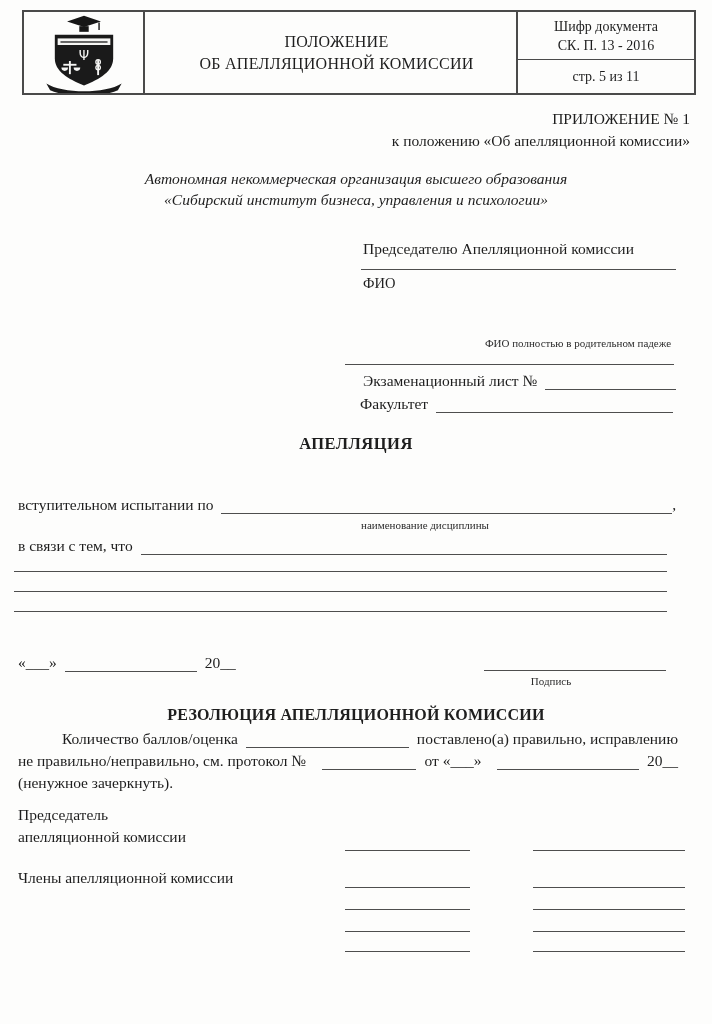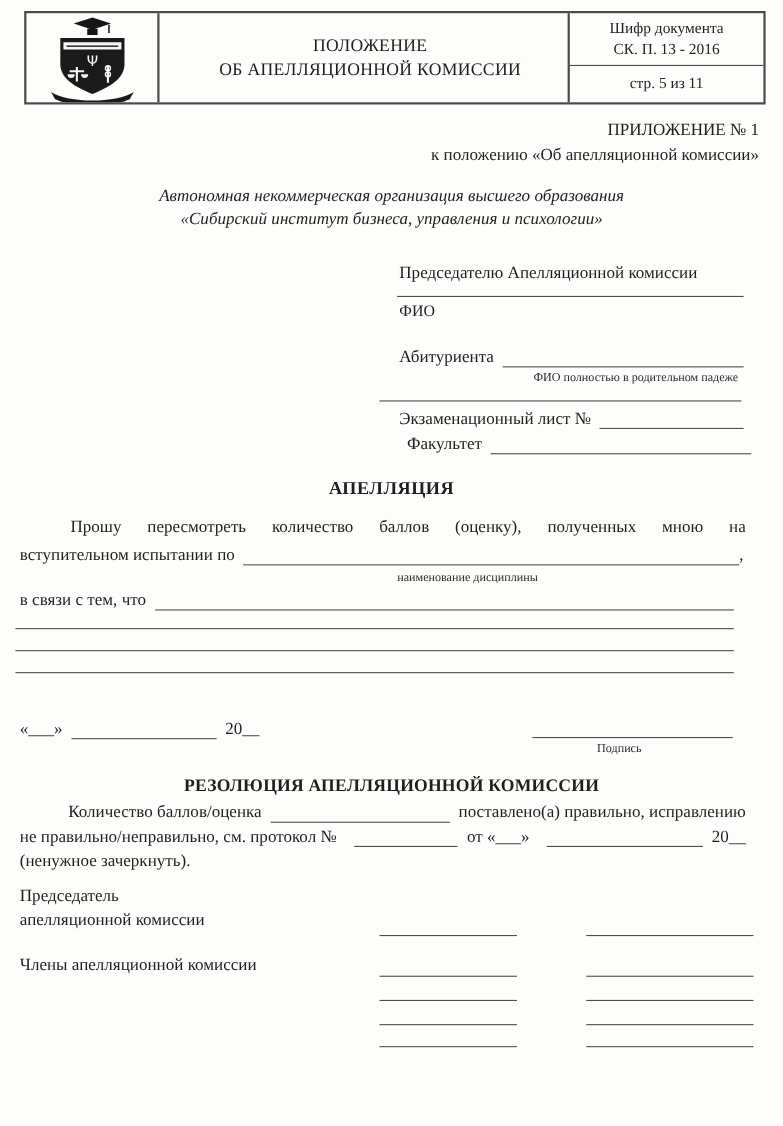--- a/index.html
+++ b/index.html
@@ -32,38 +32,38 @@
   .org { left:0; top:168px; width:712px; text-align:center; line-height:21px;font-style:italic; }
 
   
   .addr-to { left:363px; top:240px; width:313px; }
   .addr-fio-line { left:361px; top:253px; width:315px; height:17px; }
   .addr-fio-caption { left:363px; top:275px; width:313px; text-align:left; font-size:14.5px; }
   .addr-applicant { left:363px; top:316px; width:313px; }
   .addr-applicant-caption { left:478px; top:337px; width:200px; text-align:center; }
   .addr-extra-line { left:345px; top:349px; width:329px; height:16px; }
   .addr-exam { left:363px; top:372px; width:313px; }
-  .addr-faculty { left:370px; top:395px; width:313px; }
+  .addr-faculty { left:360px; top:395px; width:313px; }
   .frow .lbl { margin-right:8px; white-space:nowrap; line-height:18px; }
 
   
   .appeal-title { left:0; top:434px; width:712px; text-align:center; font-size:16.5px; letter-spacing:0.5px; }
   .appeal-l1 { left:18px; top:471px; width:660px; text-align:justify; text-align-last:justify; -moz-text-align-last:justify; text-indent:46px; }
   .appeal-l2 { left:18px; top:496px; width:658px; }
   .appeal-caption { left:300px; top:519px; width:250px; text-align:center; }
   .appeal-l3 { left:18px; top:537px; width:649px; }
   .full-line { left:14px; width:653px; height:16px; }
   .fl1 { top:556px; } .fl2 { top:576px; } .fl3 { top:596px; }
 
   
   .date-row { left:18px; top:654px; width:260px; }
   .date-row .blank { height:18px; }
   .date-mid { width:132px; }
   .sign-line { left:484px; top:654px; width:182px; height:17px; }
-  .sign-caption { left:472px; top:675px; width:182px; text-align:center; }
+  .sign-caption { left:460px; top:675px; width:182px; text-align:center; }
 
   
   .res-title { left:0; top:706px; width:712px; text-align:center; font-size:16px; letter-spacing:0.2px; }
   .res-l1 { left:18px; top:730px; width:660px; }
   .res-l2 { left:18px; top:752px; width:660px; }
   .res-l3 { left:18px; top:774px; width:660px; }
   .ind { width:44px; flex:0 0 auto; }
   .b1 { flex:1 1 60px; min-width:60px; }
   .b2 { flex:0.8 1 60px; min-width:55px; margin:0 8px; }
   .b3 { flex:1.2 1 90px; min-width:85px; margin:0 8px; }
@@ -129,38 +129,33 @@
 
   <div class="abs org">
     <div class="nowrap">Автономная некоммерческая организация высшего образования</div>
     <div class="nowrap">«Сибирский институт бизнеса, управления и психологии»</div>
   </div>
 
   <div class="abs addr-to nowrap">Председателю Апелляционной комиссии</div>
   <div class="abs addr-fio-line blank"></div>
   <div class="abs addr-fio-caption">ФИО</div>
 
-  <div class="abs addr-applicant frow">
-    <span class="lbl">Абитуриента</span>
-    <span class="blank grow"></span>
-  </div>
   <div class="abs addr-applicant-caption cap-sm">ФИО полностью в родительном падеже</div>
   <div class="abs addr-extra-line blank"></div>
 
   <div class="abs addr-exam frow">
     <span class="lbl">Экзаменационный лист №</span>
     <span class="blank grow"></span>
   </div>
   <div class="abs addr-faculty frow">
     <span class="lbl">Факультет</span>
     <span class="blank grow"></span>
   </div>
 
   <div class="abs appeal-title bold">АПЕЛЛЯЦИЯ</div>
-  <div class="abs appeal-l1">Прошу пересмотреть количество баллов (оценку), полученных мною на</div>
   <div class="abs appeal-l2 frow">
     <span class="lbl">вступительном испытании по</span>
     <span class="blank grow"></span>
     <span class="lbl" style="margin:0">,</span>
   </div>
   <div class="abs appeal-l3 frow">
     <span class="lbl">в связи с тем, что</span>
     <span class="blank grow"></span>
   </div>
   <div class="abs appeal-caption cap-sm">наименование дисциплины</div>

